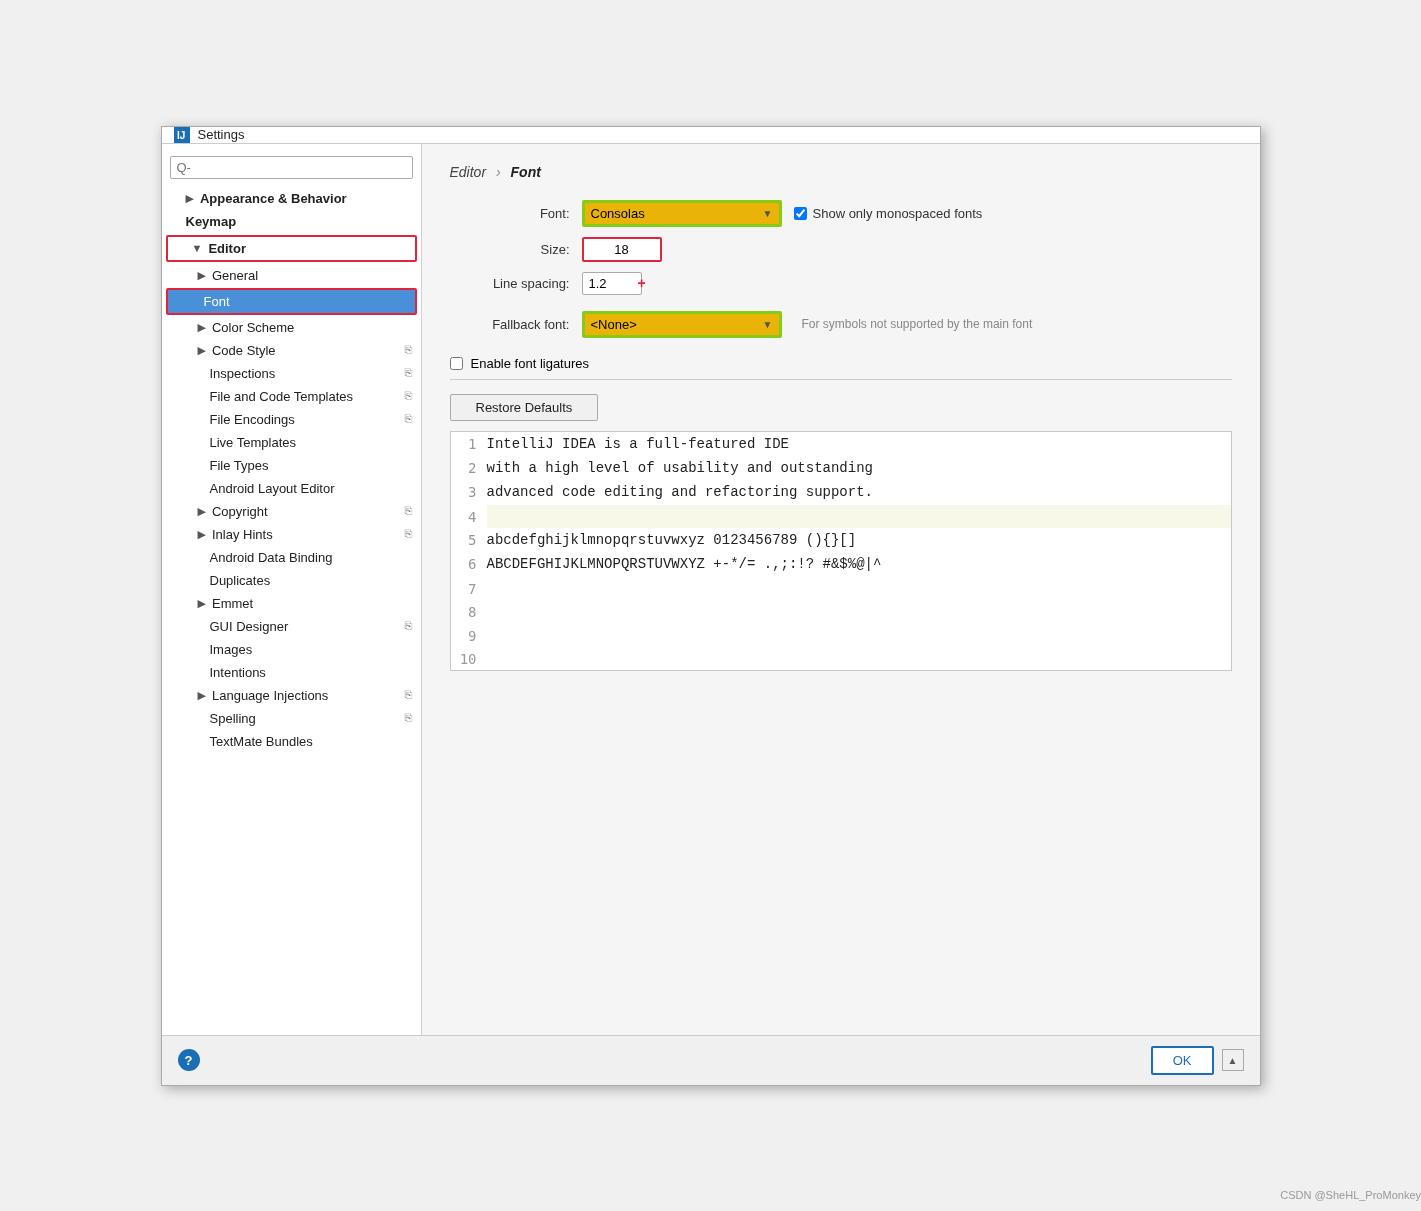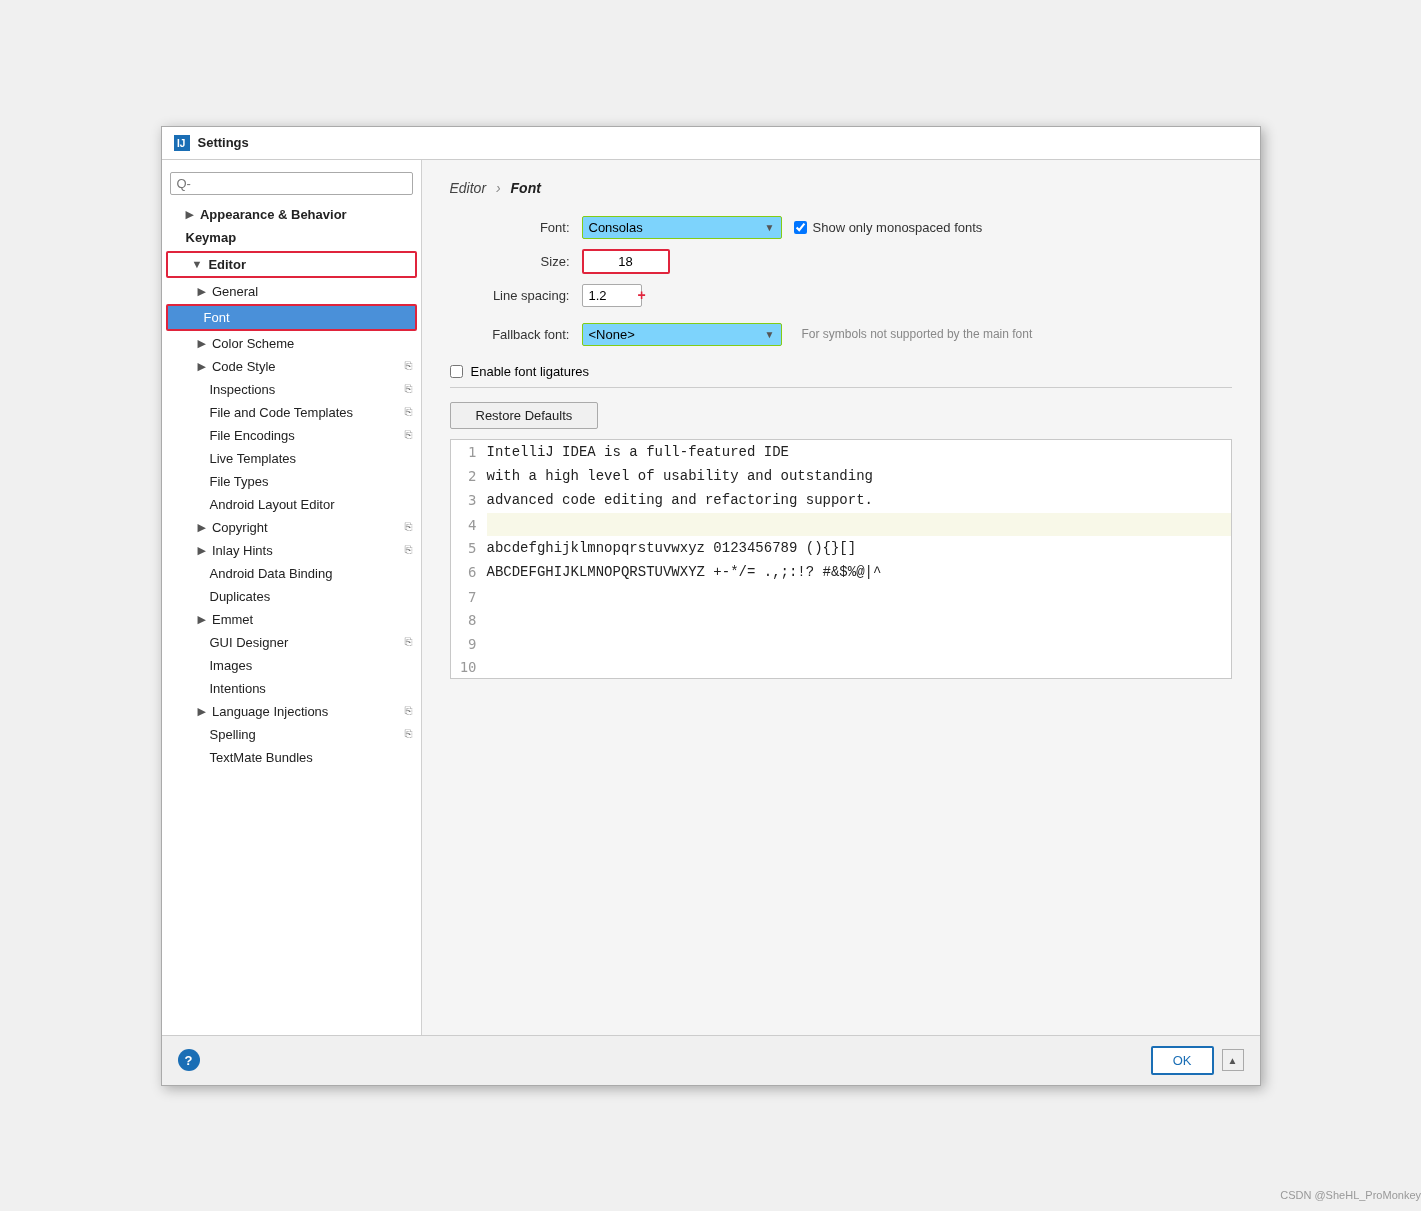--- a/index.html
+++ b/index.html
@@ -17,33 +17,33 @@
       height: 960px;
       background: #f2f2f2;
       border: 1px solid #aaa;
       box-shadow: 3px 3px 12px rgba(0,0,0,0.3);
       display: flex;
       flex-direction: column;
     }
     .title-bar {
       background: #ffffff;
       border-bottom: 1px solid #ccc;
-      padding: 8px 12px;
+      padding: 0 12px;
       display: flex;
       align-items: center;
       gap: 8px;
     }
     .title-bar-icon {
       width: 16px; height: 16px;
       background: #1a6eb5;
       display: inline-block;
     }
     .title-bar-text {
       font-size: 13px;
-      font-weight: 700;
+      font-weight: 400;
       color: #222;
     }
     .dialog-body {
       display: flex;
       flex: 1;
       overflow: hidden;
     }
     
     .sidebar {
       width: 260px;
@@ -134,32 +134,32 @@
     .form-label {
       width: 120px;
       text-align: right;
       color: #333;
       font-size: 13px;
       flex-shrink: 0;
     }
     .font-select {
       width: 200px;
       padding: 3px 6px;
-      border: 1px solid #84cc16;
-      background: #7dd3fc;
+      border: 3px solid #84cc16;
+      background: #eab308;
       font-size: 13px;
       display: flex;
       align-items: center;
       justify-content: space-between;
       cursor: pointer;
       border-radius: 2px;
     }
     .font-select-arrow { color: #555; font-size: 10px; }
     .size-input {
-      width: 88px;
+      width: 80px;
       text-align: center;
       font-size: 13px;
       border: 2px solid #e0243c;
       padding: 3px 6px;
       outline: none;
       border-radius: 2px;
     }
     .line-spacing-input {
       width: 60px;
       font-size: 13px;

